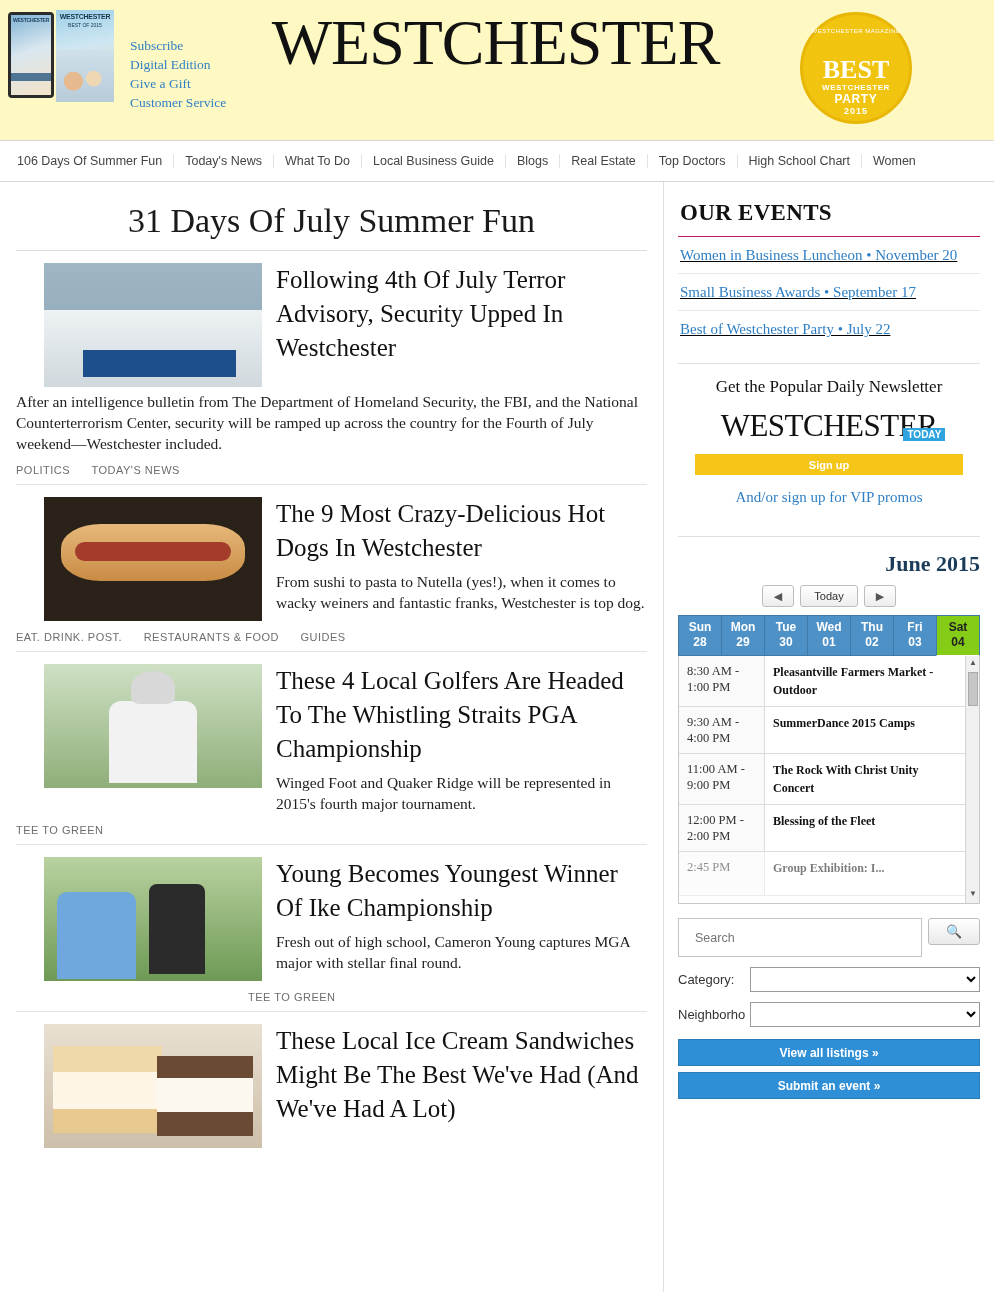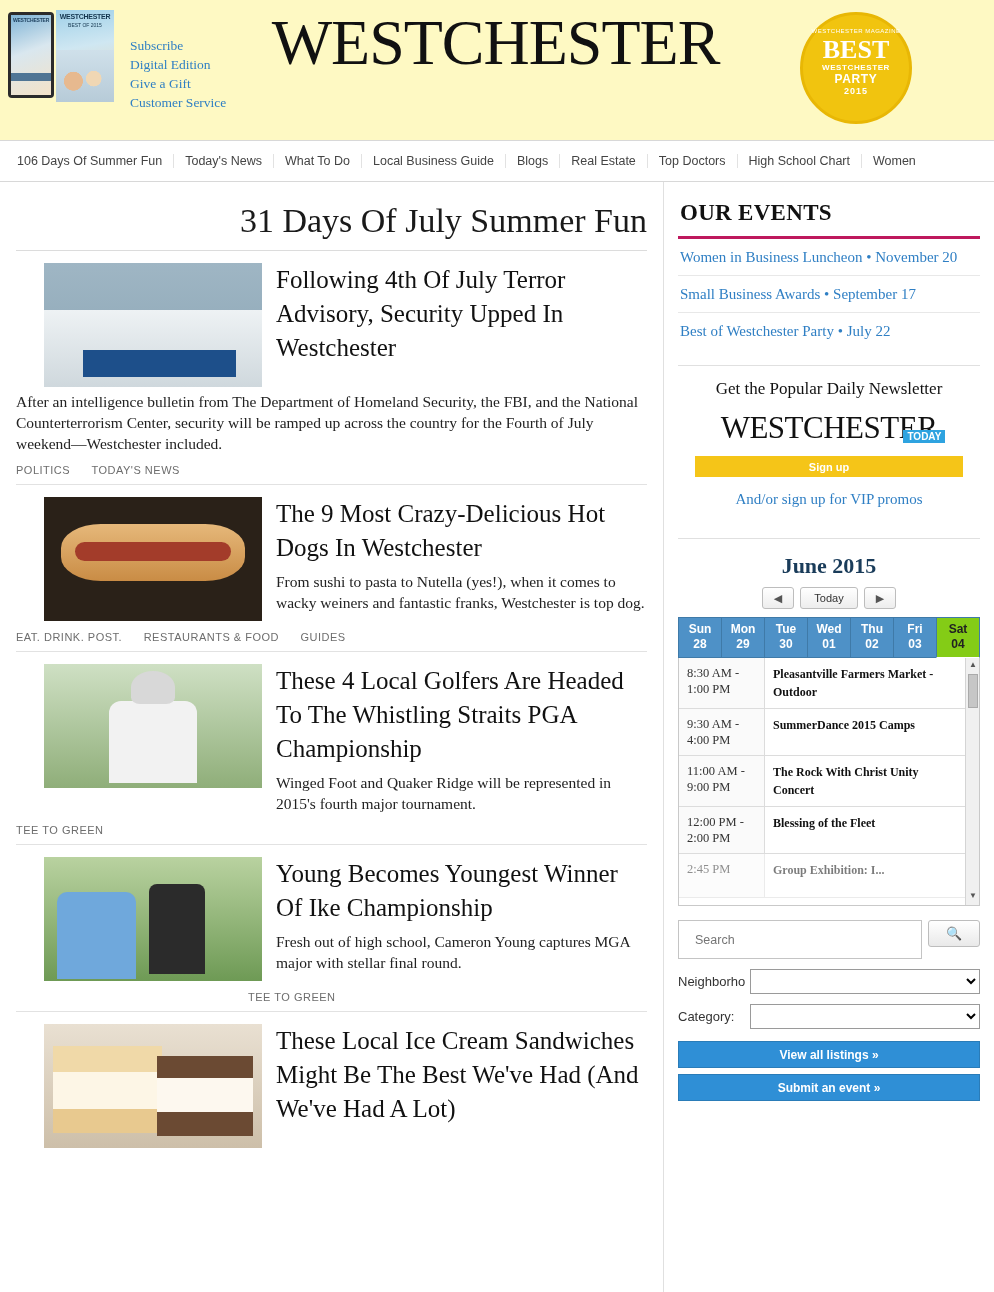--- a/index.html
+++ b/index.html
@@ -23,39 +23,39 @@
   .mag-cover .mc-title { position:absolute; top:3px; left:0; right:0; text-align:center; font-size:7px; font-weight:bold; color:#14364f; letter-spacing:-0.3px; }
   .mag-cover .mc-sub { position:absolute; top:12px; left:0; right:0; text-align:center; font-size:5px; color:#14364f;}
   .mag-cover .mc-people { position:absolute; bottom:0; left:0; right:0; height:52px; background:radial-gradient(circle at 30% 60%, #e7b98f 0 18%, transparent 19%), radial-gradient(circle at 65% 55%, #f0d7b4 0 16%, transparent 17%), linear-gradient(#cfe0ea,#b7cbd8); }
   .header-links { position:absolute; left:122px; top:26px; line-height:19px; }
   .header-links a { display:block; color:#2f7fc4; font-size:13.5px; text-decoration:none; font-family:"Liberation Serif", serif; }
   .masthead { position:absolute; left:243px; top:6px; width:505px; text-align:center;
      font-family:"Liberation Serif", serif; font-size:64px; letter-spacing:-1px; color:#111; font-weight:400; }
   .badge { position:absolute; right:82px; top:12px; width:112px; height:112px; border-radius:50%;
      background:#f1c40f; border:3px solid #e8b705; color:#fff; text-align:center; }
   .badge .b-arc { font-size:6px; letter-spacing:.5px; margin-top:13px; color:#fff; }
-  .badge .b-best { font-family:"Liberation Serif", serif; font-weight:bold; font-size:26px; line-height:26px; margin-top:3px; }
+  .badge .b-best { font-family:"Liberation Serif", serif; font-weight:bold; font-size:26px; line-height:26px; margin-top:23px; }
   .badge .b-w { font-size:8px; font-weight:bold; letter-spacing:.6px; }
   .badge .b-party { font-size:12px; font-weight:bold; letter-spacing:.6px; }
   .badge .b-year { font-size:9px; font-weight:bold; letter-spacing:1px; }
 
   
   .nav { position:relative; height:42px; border-top:1px solid #d8d8d8; border-bottom:1px solid #d8d8d8;
          background:#fff; display:flex; align-items:center; padding:0 6px; overflow:hidden; }
   .nav a { color:#444; font-size:12.5px; padding:0 11px; text-decoration:none; white-space:nowrap;
            border-right:1px solid #e2e2e2; line-height:14px; }
   .nav a:last-child { border-right:none; }
 
   
   .content { position:relative; display:flex; height: 1118px; }
   .main { width: 664px; border-right:1px solid #e0e0e0; padding: 8px 16px 0 16px; }
   .rail { width: 330px; padding: 12px 14px 0 14px; }
 
   .page-title { font-family:"Liberation Serif", serif; font-size:34px; line-height:42px;
-     text-align:right; color:#1a1a1a; margin: 10px 0 0 0; font-weight:400; }
+     text-align:center; color:#1a1a1a; margin: 10px 0 0 0; font-weight:400; }
   .rule { border-top:1px solid #dcdcdc; margin: 8px 0 0 0; }
 
   .story { padding: 12px 0 6px 0; border-bottom:1px solid #e2e2e2; }
   .story:last-child { border-bottom:none; }
   .story-row { display:flex; gap:14px;padding-left:28px; }
   .thumb { width:218px; height:124px; flex:0 0 218px; overflow:hidden; background:#999; position:relative; }
   .story-text { flex:1 1 auto; }
   .story-head { font-family:"Liberation Serif", serif; font-size:25px; line-height:34px; color:#111; font-weight:400; }
   .story-dek { font-family:"Liberation Serif", serif; font-size:15.5px; line-height:21px; color:#222; margin-top:6px; }
   .dek-wide { font-family:"Liberation Serif", serif; font-size:15.5px; line-height:21px; color:#222; margin-top:4px; }
@@ -86,36 +86,36 @@
   .ph-trophy:before { content:""; position:absolute; left:48%; top:22%; width:26%; height:72%;
       background:#2b2b2b; border-radius:8px 8px 0 0; z-index:2; }
   .ph-icecream { background:linear-gradient(#e9e0d2,#cdbfa9); }
   .ph-icecream:after { content:""; position:absolute; left:4%; top:18%; width:50%; height:70%;
       background:linear-gradient(#f0d9a8 0 30%, #fdf6e6 30% 72%, #e8c98f 72% 100%); }
   .ph-icecream:before { content:""; position:absolute; left:52%; top:26%; width:44%; height:64%;
       background:linear-gradient(#6b4a33 0 28%, #fdf8ef 28% 70%, #6b4a33 70% 100%); z-index:2; }
 
   
   .rail-h { font-family:"Liberation Serif", serif; font-size:23px; color:#111; font-weight:bold; letter-spacing:.3px; margin:6px 0 10px 2px; }
-  .events-list { border-top:3px solid #be185d; }
+  .events-list { border-top:1px solid #be185d;text-decoration:underline; }
   .events-list a { display:block; padding:8px 2px; font-family:"Liberation Serif", serif; font-size:15px;
       line-height:20px; color:#2f7fc4; text-decoration:none; border-bottom:1px solid #e8e8e8; }
   .events-list a:last-child { border-bottom:none; }
   .rail-div { border-top:1px solid #e0e0e0; margin:16px 0 0 0; }
 
   .news-box { text-align:center; padding:12px 6px 14px 6px; }
   .news-h { font-family:"Liberation Serif", serif; font-size:17px; font-weight:normal; line-height:22px; color:#111; }
   .news-logo { font-family:"Liberation Serif", serif; font-size:31px; letter-spacing:-0.5px; color:#111; margin-top:10px; position:relative; display:inline-block; }
   .news-logo .today { position:absolute; right:-8px; bottom:3px; background:#2ea3e0; color:#fff; font-family:"Liberation Sans", sans-serif;
       font-size:10px; font-weight:bold; padding:1px 4px; letter-spacing:0px; }
   .signup { display:block; margin:10px auto 0 auto; width:268px; height:21px; background:#f5c518; color:#fff;
       font-size:11px; font-weight:bold; line-height:21px; text-align:center; border:none; cursor:pointer; }
   .vip { display:block; text-align:center; margin-top:14px; color:#2f7fc4; font-family:"Liberation Serif", serif; font-size:15px; text-decoration:none; }
 
-  .cal-title { text-align:center; font-family:"Liberation Serif", serif; font-size:22px; font-weight:bold; color:#1a3c5a; margin:14px 0 8px 0; }
+  .cal-title { text-align:right; font-family:"Liberation Serif", serif; font-size:22px; font-weight:bold; color:#1a3c5a; margin:14px 0 8px 0; }
   .cal-nav { display:flex; justify-content:center; align-items:center; gap:6px; margin-bottom:8px; }
   .cal-btn { width:32px; height:22px; border:1px solid #bdbdbd; background:linear-gradient(#fff,#ededed); border-radius:3px;
       font-size:11px; color:#555; cursor:pointer; }
   .cal-today { width:58px; height:22px; border:1px solid #bdbdbd; background:linear-gradient(#fff,#ededed); border-radius:3px; font-size:11px; color:#333; cursor:pointer; }
   .cal-days { display:flex; }
   .cal-day { flex:1; text-align:center; color:#fff; background:#4e91c7; border:1px solid #3f7aa8; border-right:none;
       padding:4px 0 5px 0; font-size:12px; line-height:15px; font-weight:bold; cursor:pointer; }
   .cal-day:last-child { border-right:1px solid #3f7aa8; }
   .cal-day.sel { background:#84cc16; color:#222; border:1px solid #3f7aa8; border-bottom-color:#fff; }
   .cal-day .dnum { font-weight:bold; }
@@ -369,25 +369,25 @@
       </div>
 
       <div class="searchrow">
         <input type="text" placeholder="Search" style="">
         <button>
           <span>🔍</span>
         </button>
       </div>
 
       <div class="selrow">
+        <label>Category:</label>
+        <select><option></option></select>
+      </div>
+      <div class="selrow">
         <label>Neighborho</label>
-        <select><option></option></select>
-      </div>
-      <div class="selrow">
-        <label>Category:</label>
         <select><option></option></select>
       </div>
 
       <button class="btn-blue">View all listings »</button>
       <button class="btn-blue second">Submit an event »</button>
     </div>
   </div>
 </div>
 
 </body></html>

